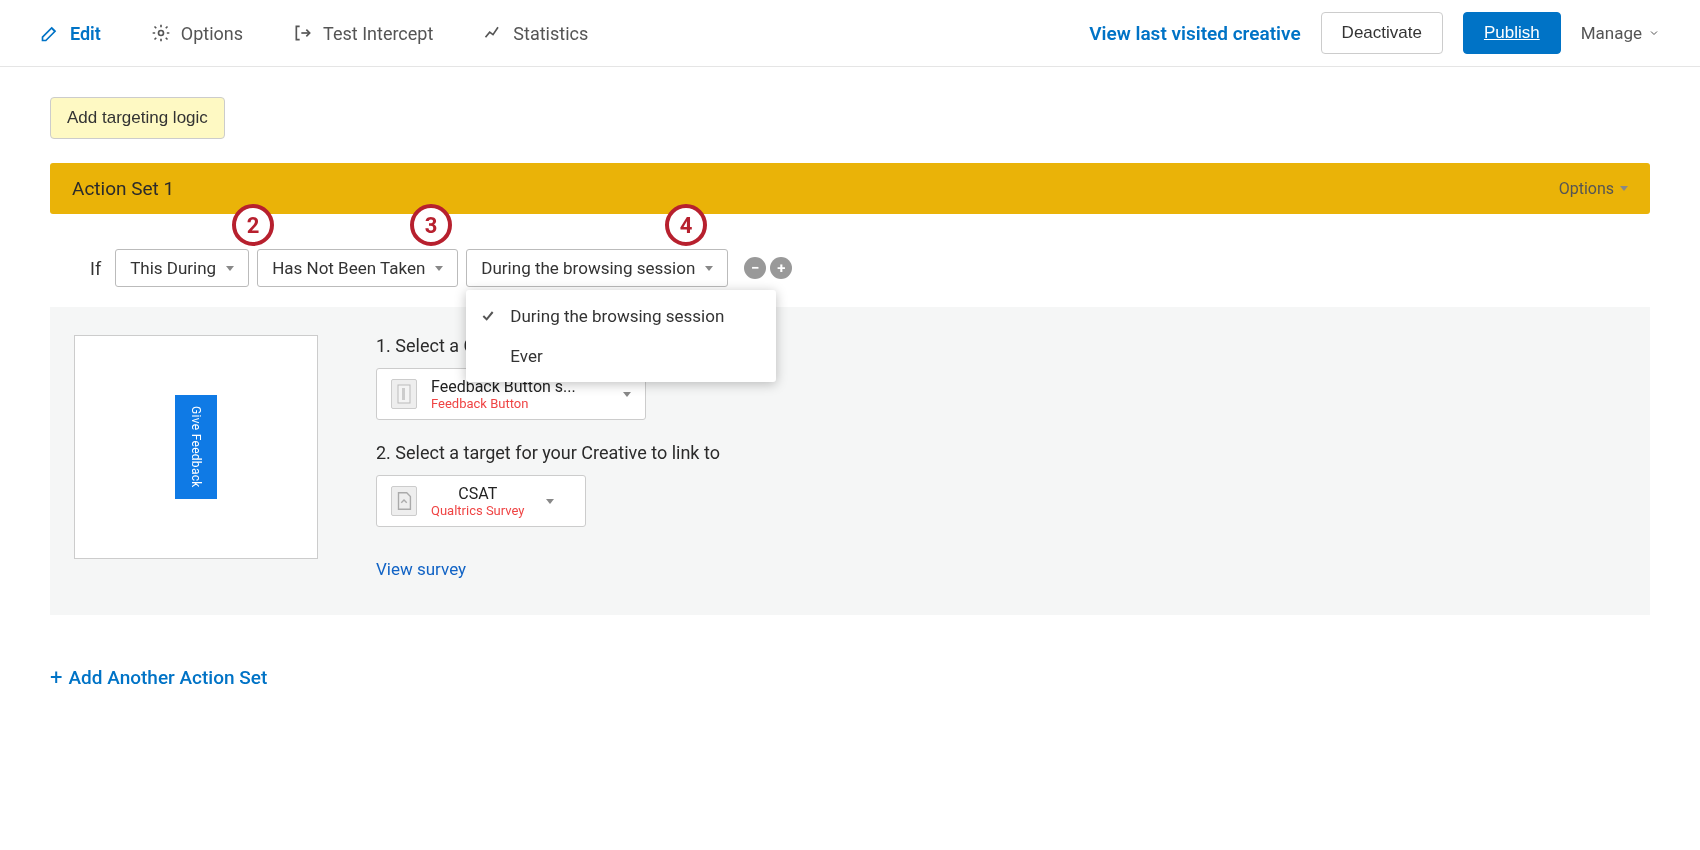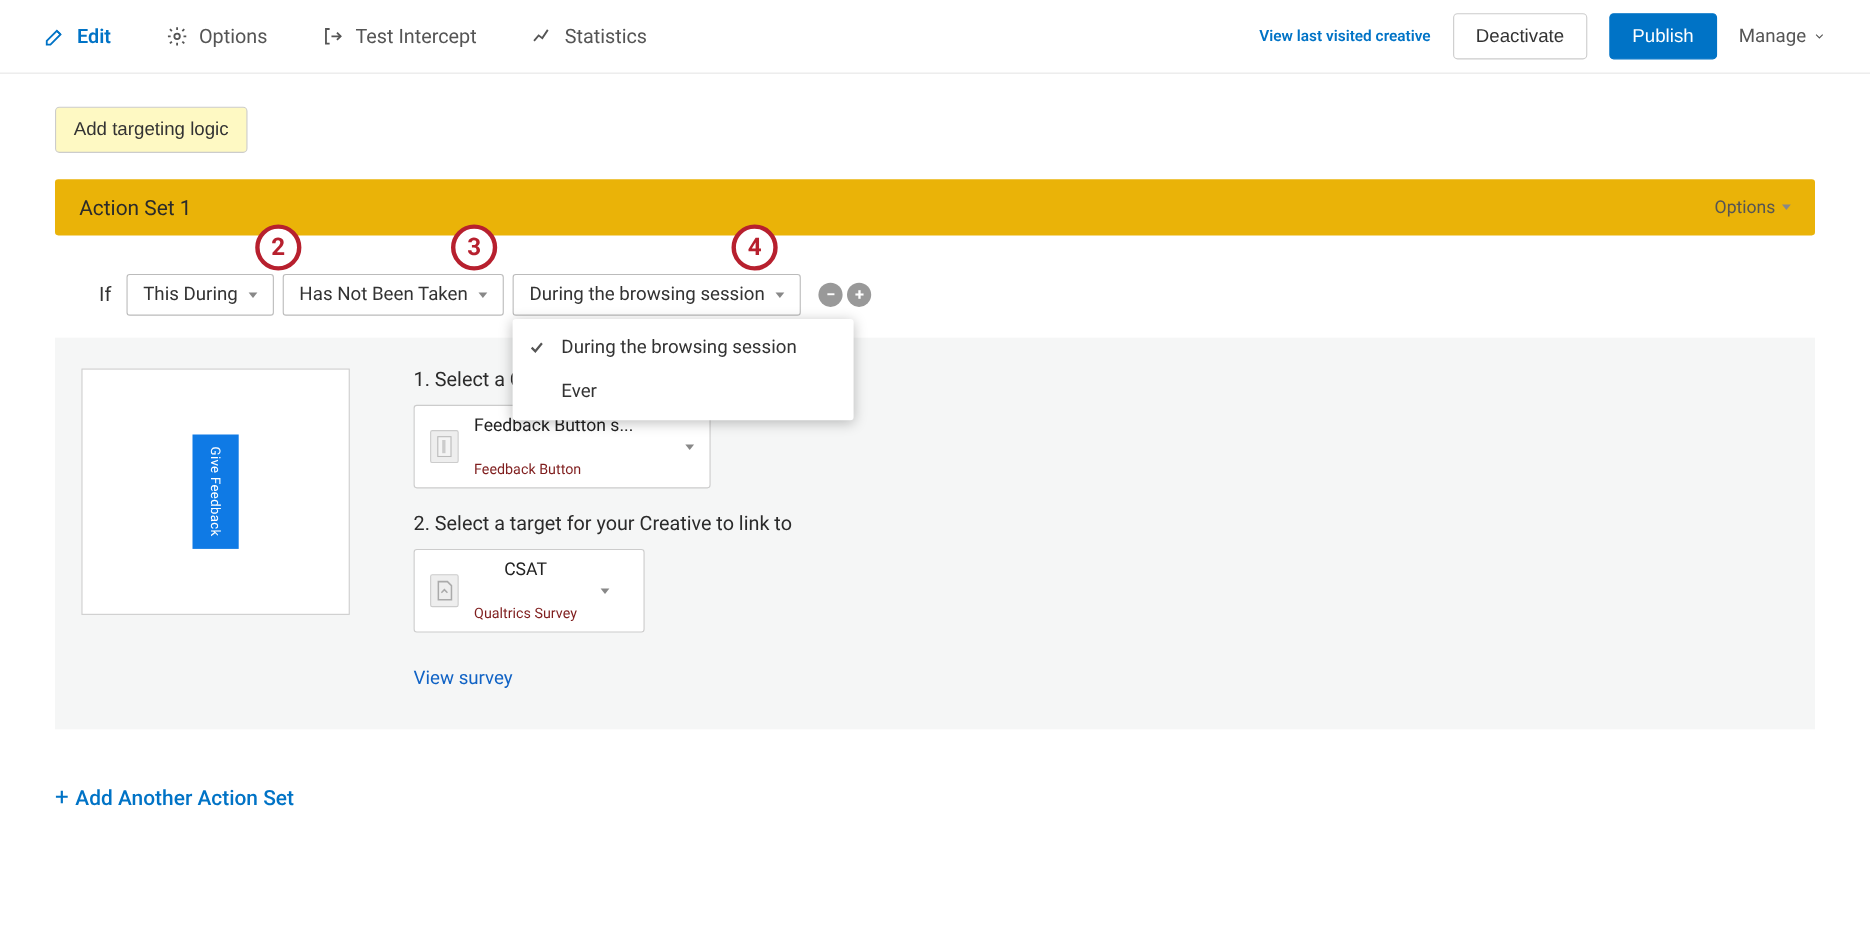--- a/index.html
+++ b/index.html
@@ -3,23 +3,23 @@
 <meta charset="utf-8">
 <style>
   * { box-sizing: border-box; margin: 0; padding: 0; }
   body { font-family: -apple-system, BlinkMacSystemFont, "Segoe UI", Roboto, Arial, sans-serif; font-size: 15px; color: #333; background: #fff; }
   .topbar { display: flex; align-items: center; padding: 12px 40px; border-bottom: 1px solid #e5e5e5; gap: 55px; }
   .topbar .tabs { display: flex; gap: 50px; align-items: center; flex: 1; }
   .tab-item { display: flex; align-items: center; gap: 10px; color: #555; cursor: pointer; font-size: 18px; }
   .tab-item.active { color: #0073c6; font-weight: 600; }
   .tab-item .icon { width: 20px; height: 20px; display: inline-flex; align-items: center; justify-content: center; }
   .top-right { display: flex; align-items: center; gap: 20px; }
-  .link-blue { color: #0073c6; font-weight: 600; cursor: pointer; font-size: 14px; }
+  .link-blue { color: #0073c6; font-weight: 600; cursor: pointer; font-size: 19px; }
   .btn { padding: 10px 20px; border-radius: 4px; font-size: 17px; cursor: pointer; border: 1px solid #ccc; background: #fff; color: #333; }
-  .btn-primary { background: #0073c6; color: #fff; border-color: #0073c6; font-weight: 500; }
+  .btn-primary { background: #0073c6; color: #fff; border-color: #0073c6; font-weight: 500; text-decoration: underline; }
   .manage { display: flex; align-items: center; gap: 6px; color: #555; cursor: pointer; font-size: 17px; }
   .content { padding: 30px 50px; }
   .add-targeting { border: 1px solid #ccc; background: #fef9c3; padding: 10px 16px; font-size: 17px; border-radius: 4px; cursor: pointer; color: #333; }
   .action-set-header { background: #eab308; padding: 14px 22px; display: flex; justify-content: space-between; align-items: center; margin-top: 24px; border-radius: 3px; }
   .action-set-header .title { font-size: 19px; color: #2b2b2b; }
   .action-set-header .opts { color: #555; font-size: 16px; display: flex; align-items: center; gap: 6px; cursor: pointer; }
   .logic-row-wrap { position: relative; padding: 35px 40px 20px; }
   .logic-row { display: flex; align-items: center; gap: 8px; flex-wrap: wrap; }
   .logic-row .label-if { font-size: 18px; color: #333; margin-right: 6px; }
   .select-box { border: 1px solid #bbb; padding: 8px 14px; border-radius: 3px; display: flex; align-items: center; gap: 10px; background: #fff; cursor: pointer; font-size: 17px; color: #333; position: relative; }
@@ -31,21 +31,21 @@
   .dropdown-item { padding: 10px 18px 10px 44px; font-size: 17px; color: #333; cursor: pointer; position: relative; }
   .dropdown-item .check { position: absolute; left: 14px; top: 12px; color: #555; }
   .body-panel { background: #f5f6f6; padding: 28px 24px 36px; display: flex; gap: 58px; align-items: flex-start; }
   .preview-box { width: 244px; height: 224px; border: 1px solid #ccc; background: #fff; display: flex; align-items: center; justify-content: center; }
   .feedback-btn { background: #0f7ae5; color: #fff; width: 42px; height: 104px; display: flex; align-items: center; justify-content: center; writing-mode: vertical-rl; font-size: 12px; border-radius: 0; letter-spacing: 0.3px; }
   .body-right { flex: 1; }
   .section-label { font-size: 18px; color: #2b2b2b; margin-bottom: 12px; }
   .creative-select { border: 1px solid #ccc; background: #fff; border-radius: 3px; display: inline-flex; align-items: center; padding: 8px 14px; gap: 14px; cursor: pointer; margin-bottom: 22px; }
   .creative-select .thumb { width: 26px; height: 30px; background: #eee; border: 1px solid #ccc; border-radius: 2px; display: flex; align-items: center; justify-content: center; }
   .creative-select .texts .t1 { font-size: 16px; color: #222; }
-  .creative-select .texts .t2 { font-size: 13px; color: #7f1d1d; margin-top: 24px; }
+  .creative-select .texts .t2 { font-size: 13px; color: #ef4444; }
   .view-survey { color: #1163c5; font-size: 17px; cursor: pointer; margin-top: 10px; display: inline-block; }
   .add-another { margin-top: 50px; color: #0073c6; font-size: 19px; cursor: pointer; display: flex; align-items: center; gap: 6px; font-weight: 500; }
   svg { display: block; }
 </style>
 </head>
 <body>
 
 <div class="topbar">
   <div class="tabs">
     <div class="tab-item active">

